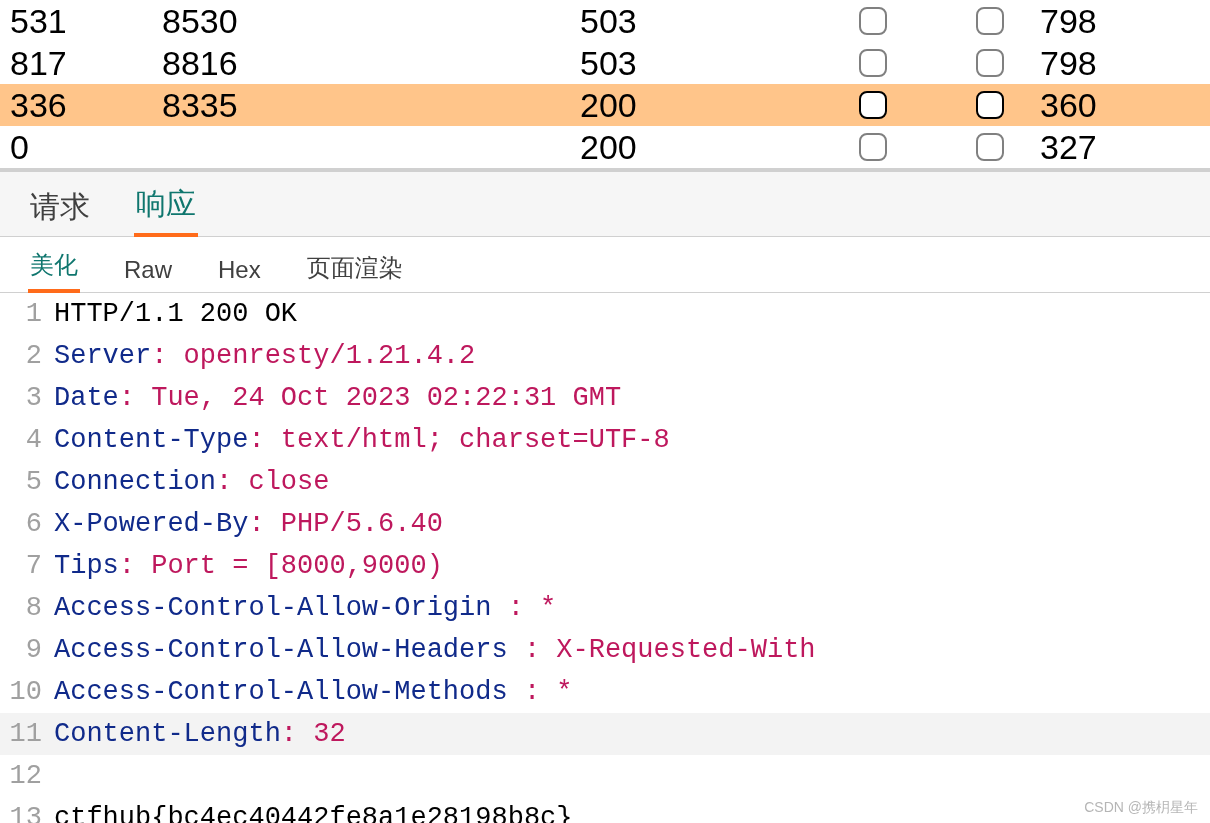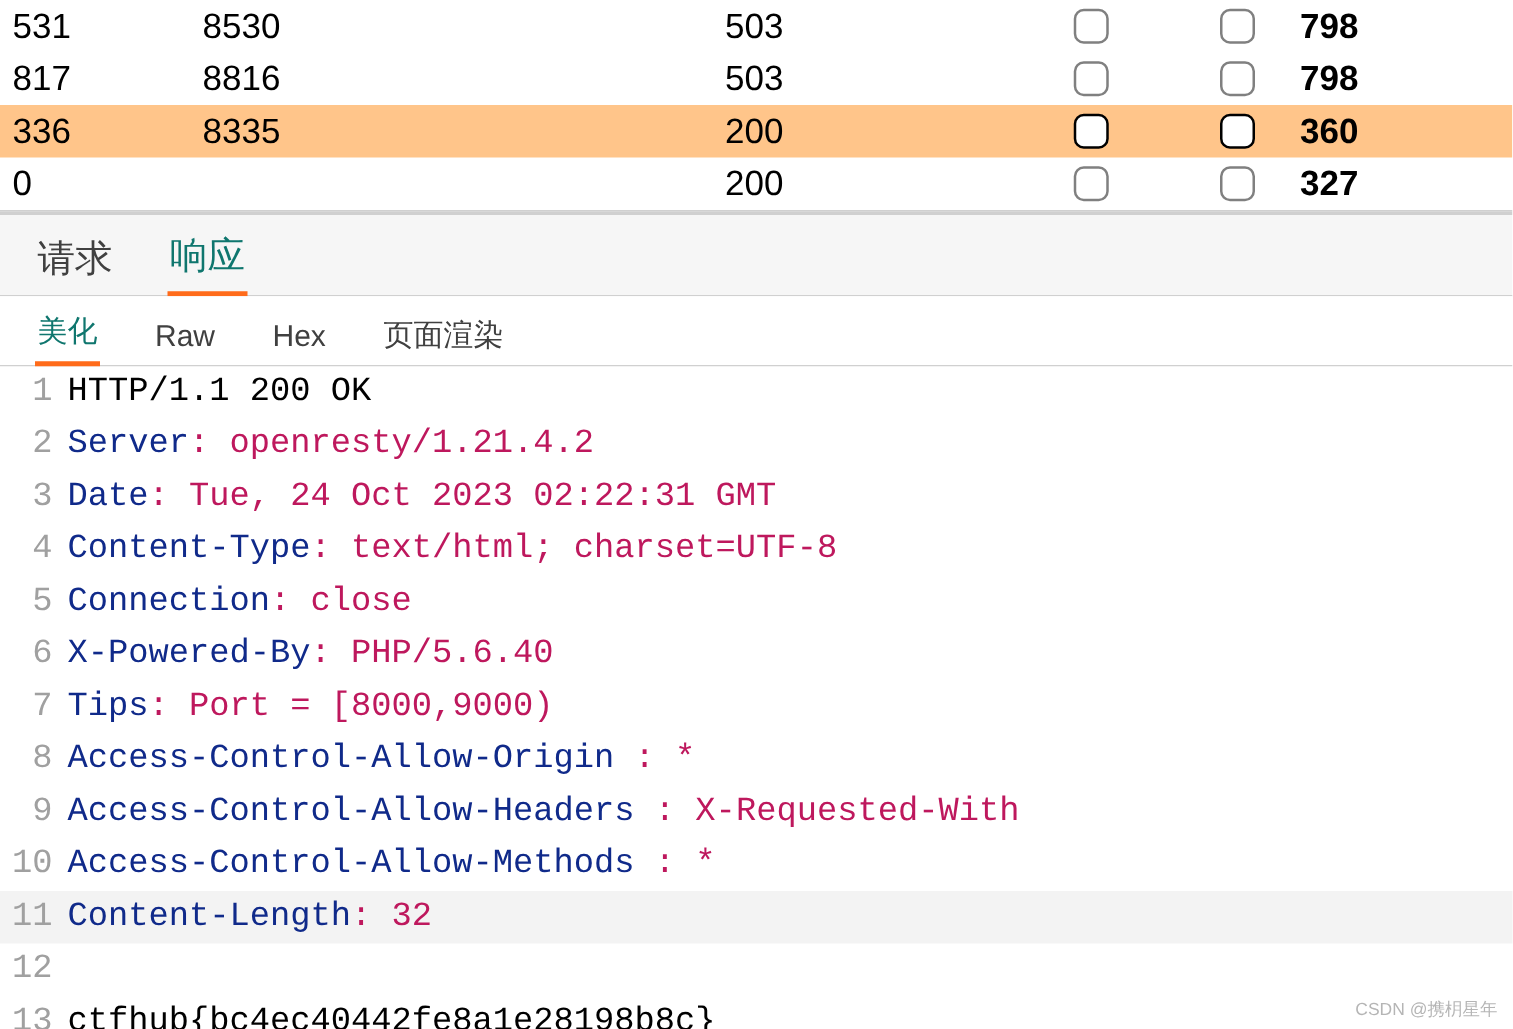--- a/index.html
+++ b/index.html
@@ -8,37 +8,37 @@
     font-family: "Microsoft YaHei", "PingFang SC", Arial, sans-serif;
     background: #fff;
     color: #000;
     height: 100%;
     overflow: hidden;
   }
   .root { width: 1210px; height: 823px; display: flex; flex-direction: column; }
 
   
   .grid {
-    font-size: 28px;
+    font-size: 34px;
     border-bottom: 1px solid #d0d0d0;
     overflow: hidden;
   }
   .grid-row {
     display: flex;
     align-items: center;
     height: 42px;
     padding-left: 10px;
   }
   .grid-row.selected { background: #ffc58a; }
   .c1 { width: 152px; }
   .c2 { width: 418px; }
   .c3 { width: 226px; }
   .c4 { width: 134px; display: flex; justify-content: center; }
   .c5 { width: 100px; display: flex; justify-content: center; }
-  .c6 { flex: 1; font-weight: bold; }
+  .c6 { flex: 1; }
   .chk {
     width: 28px; height: 28px;
     border: 2px solid #808080;
     border-radius: 8px;
     background: #fff;
   }
   .grid-row.selected .chk { border-color: #000; }
 
   
   .drag-handle {

